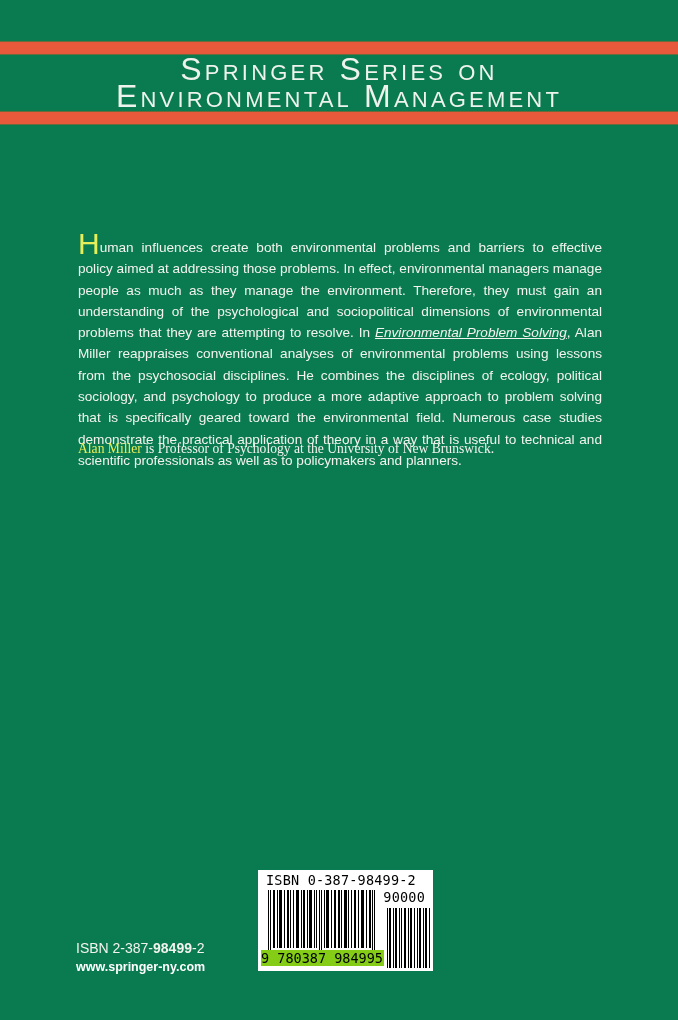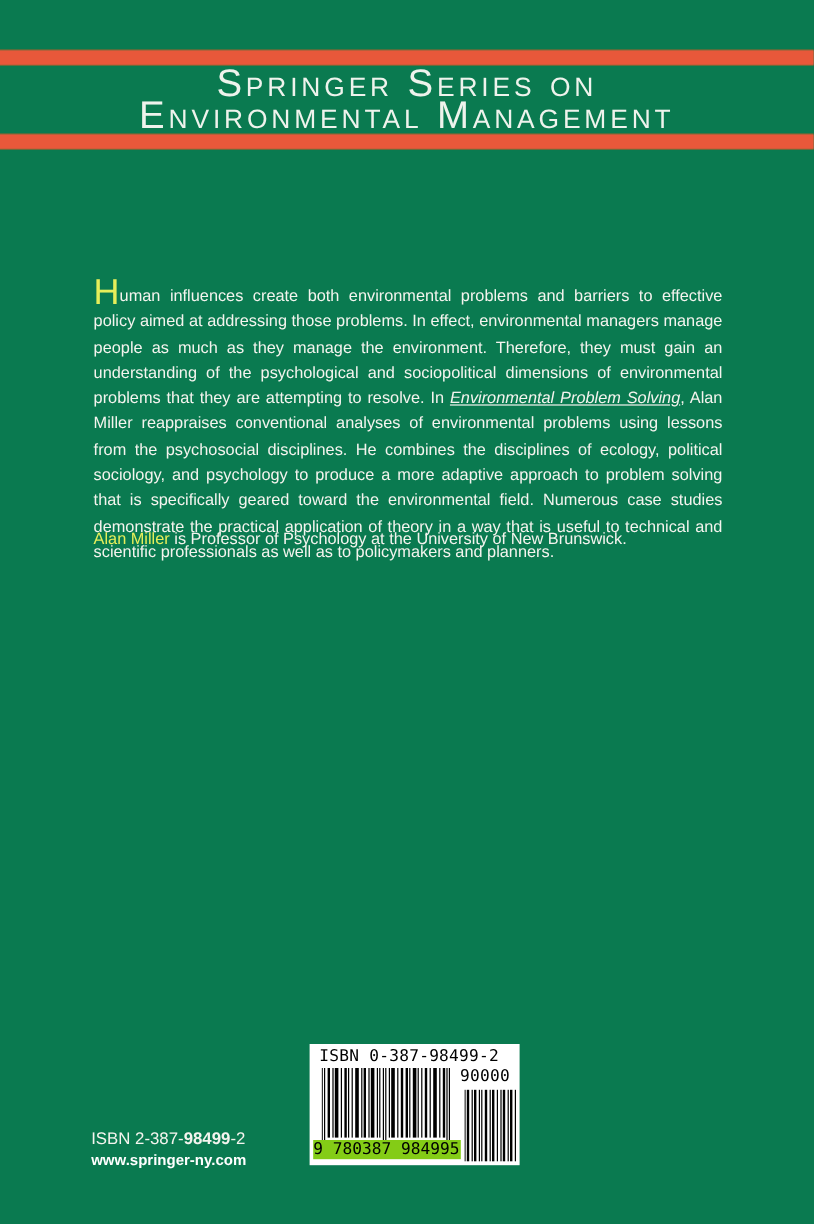--- a/index.html
+++ b/index.html
@@ -34,21 +34,21 @@
   }
   .drop-cap {
     color:#e6ee5a; font-size:30px; line-height:18px;
     font-family:"Liberation Sans", sans-serif;
     font-weight:normal;
     vertical-align:-2px;
   }
   .body-text em { font-style:italic;text-decoration:underline; }
   .bio {
     position:absolute; left:78px; top:438px; width:524px;
-    font-family:Liberation Sans, sans-serif;
+    font-family:Liberation Serif, serif;
     font-size:13.6px; line-height:21px; color:#f4f4ee;
   }
   .author-name { color:#e6ee5a; }
   .isbn-text {
     position:absolute; left:76px; top:938px;
     font-family:"Liberation Sans", sans-serif;
     font-size:14px; color:#f4f4ee; line-height:20px;
   }
   .isbn-text b { font-weight:bold; }
   .url-text {

